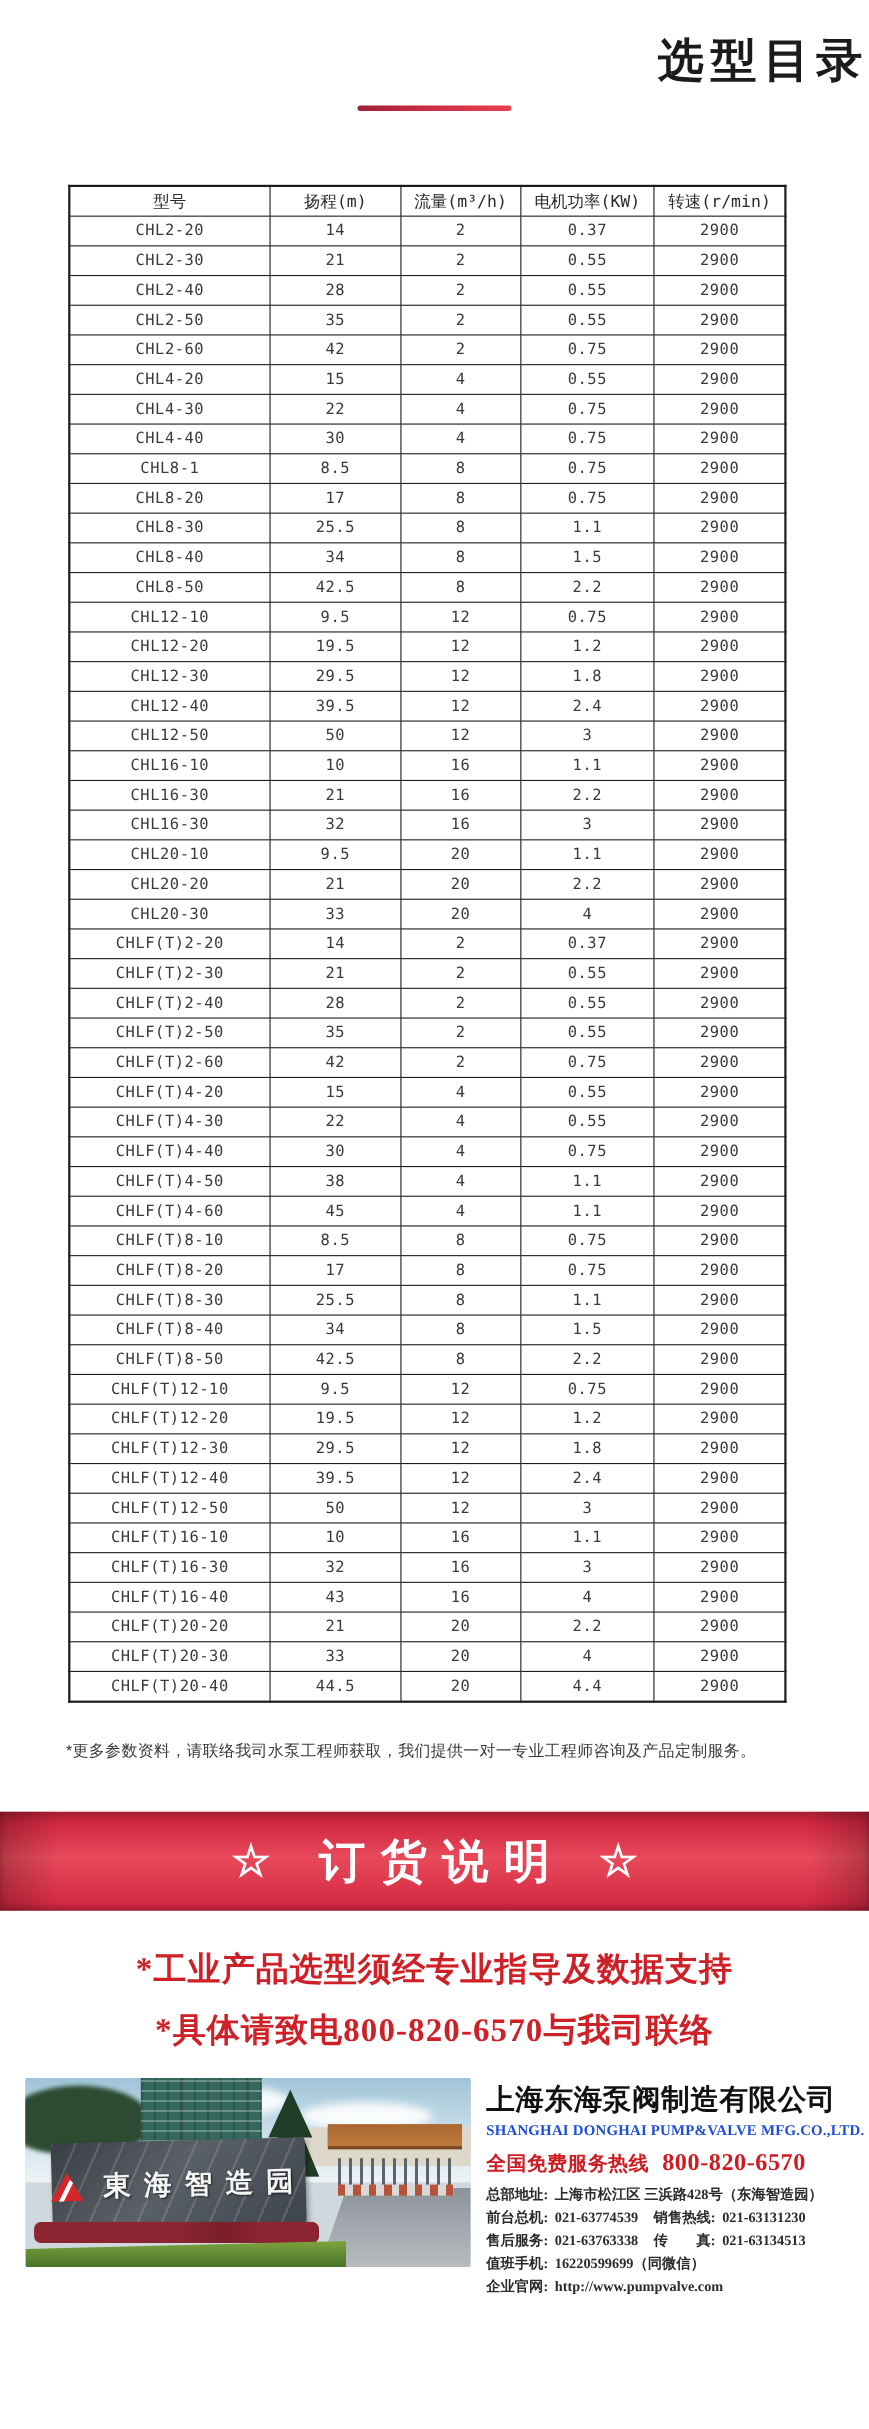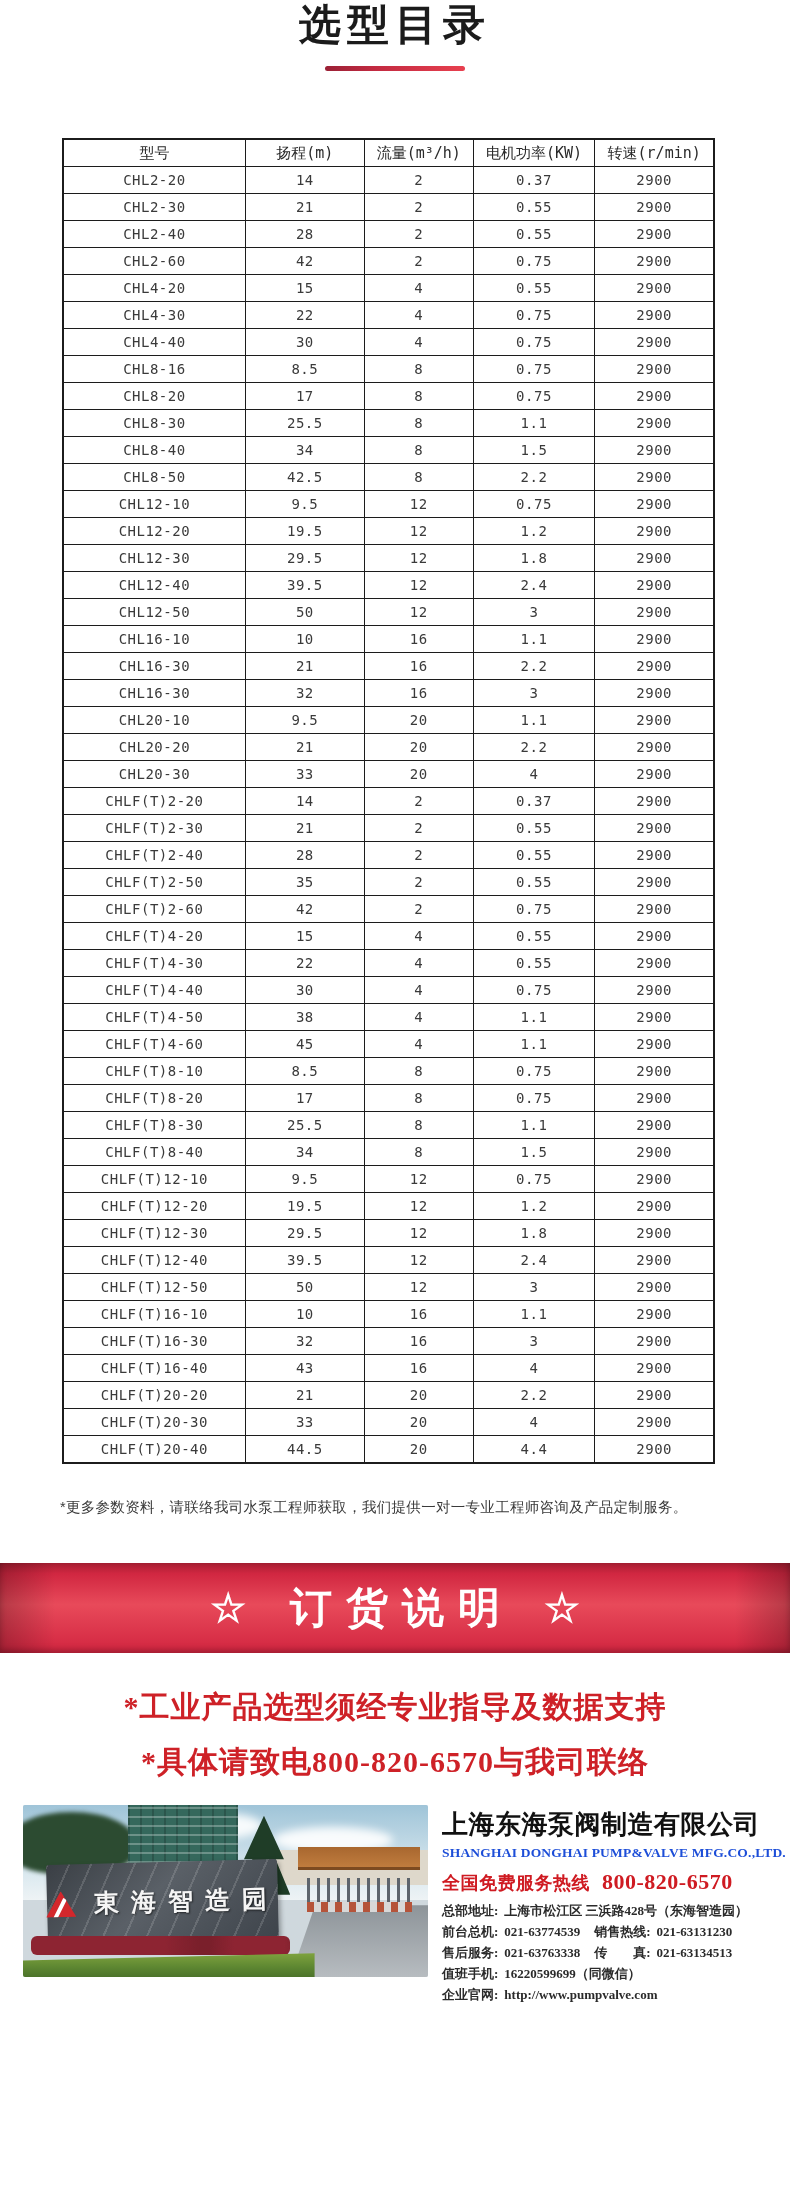--- a/index.html
+++ b/index.html
@@ -4,21 +4,21 @@
 <style>
   html,body{margin:0;padding:0;}
   body{
     width:790px;min-height:2208px;background:#ffffff;
     font-family:"Liberation Sans", sans-serif;color:#222;
     -webkit-font-smoothing:antialiased;
   }
   .page{position:relative;width:790px;min-height:2208px;overflow:hidden;background:#fff;}
 
   
-  .title-wrap{text-align:center;}
+  .title-wrap{padding-top:30px;text-align:right;}
   .page-title{
     margin:0;font-size:42px;line-height:1.2;font-weight:900;color:#1b1b1b;
     letter-spacing:6px;
   }
   .title-underline{
     width:140px;height:5px;margin:16px auto 0;border-radius:3px;
     background:linear-gradient(90deg,#9a2136 0%,#c22a41 35%,#e8404f 100%);
   }
 
   
@@ -174,20 +174,27 @@
           <td>2900</td>
         </tr>
         <tr>
           <td>CHL2-40</td>
           <td>28</td>
           <td>2</td>
           <td>0.55</td>
           <td>2900</td>
         </tr>
         <tr>
+          <td>CHL2-50</td>
+          <td>35</td>
+          <td>2</td>
+          <td>0.55</td>
+          <td>2900</td>
+        </tr>
+        <tr>
           <td>CHL2-60</td>
           <td>42</td>
           <td>2</td>
           <td>0.75</td>
           <td>2900</td>
         </tr>
         <tr>
           <td>CHL4-20</td>
           <td>15</td>
           <td>4</td>
@@ -202,21 +209,21 @@
           <td>2900</td>
         </tr>
         <tr>
           <td>CHL4-40</td>
           <td>30</td>
           <td>4</td>
           <td>0.75</td>
           <td>2900</td>
         </tr>
         <tr>
-          <td>CHL8-16</td>
+          <td>CHL8-1</td>
           <td>8.5</td>
           <td>8</td>
           <td>0.75</td>
           <td>2900</td>
         </tr>
         <tr>
           <td>CHL8-20</td>
           <td>17</td>
           <td>8</td>
           <td>0.75</td>
@@ -409,20 +416,27 @@
           <td>25.5</td>
           <td>8</td>
           <td>1.1</td>
           <td>2900</td>
         </tr>
         <tr>
           <td>CHLF(T)8-40</td>
           <td>34</td>
           <td>8</td>
           <td>1.5</td>
+          <td>2900</td>
+        </tr>
+        <tr>
+          <td>CHLF(T)8-50</td>
+          <td>42.5</td>
+          <td>8</td>
+          <td>2.2</td>
           <td>2900</td>
         </tr>
         <tr>
           <td>CHLF(T)12-10</td>
           <td>9.5</td>
           <td>12</td>
           <td>0.75</td>
           <td>2900</td>
         </tr>
         <tr>

